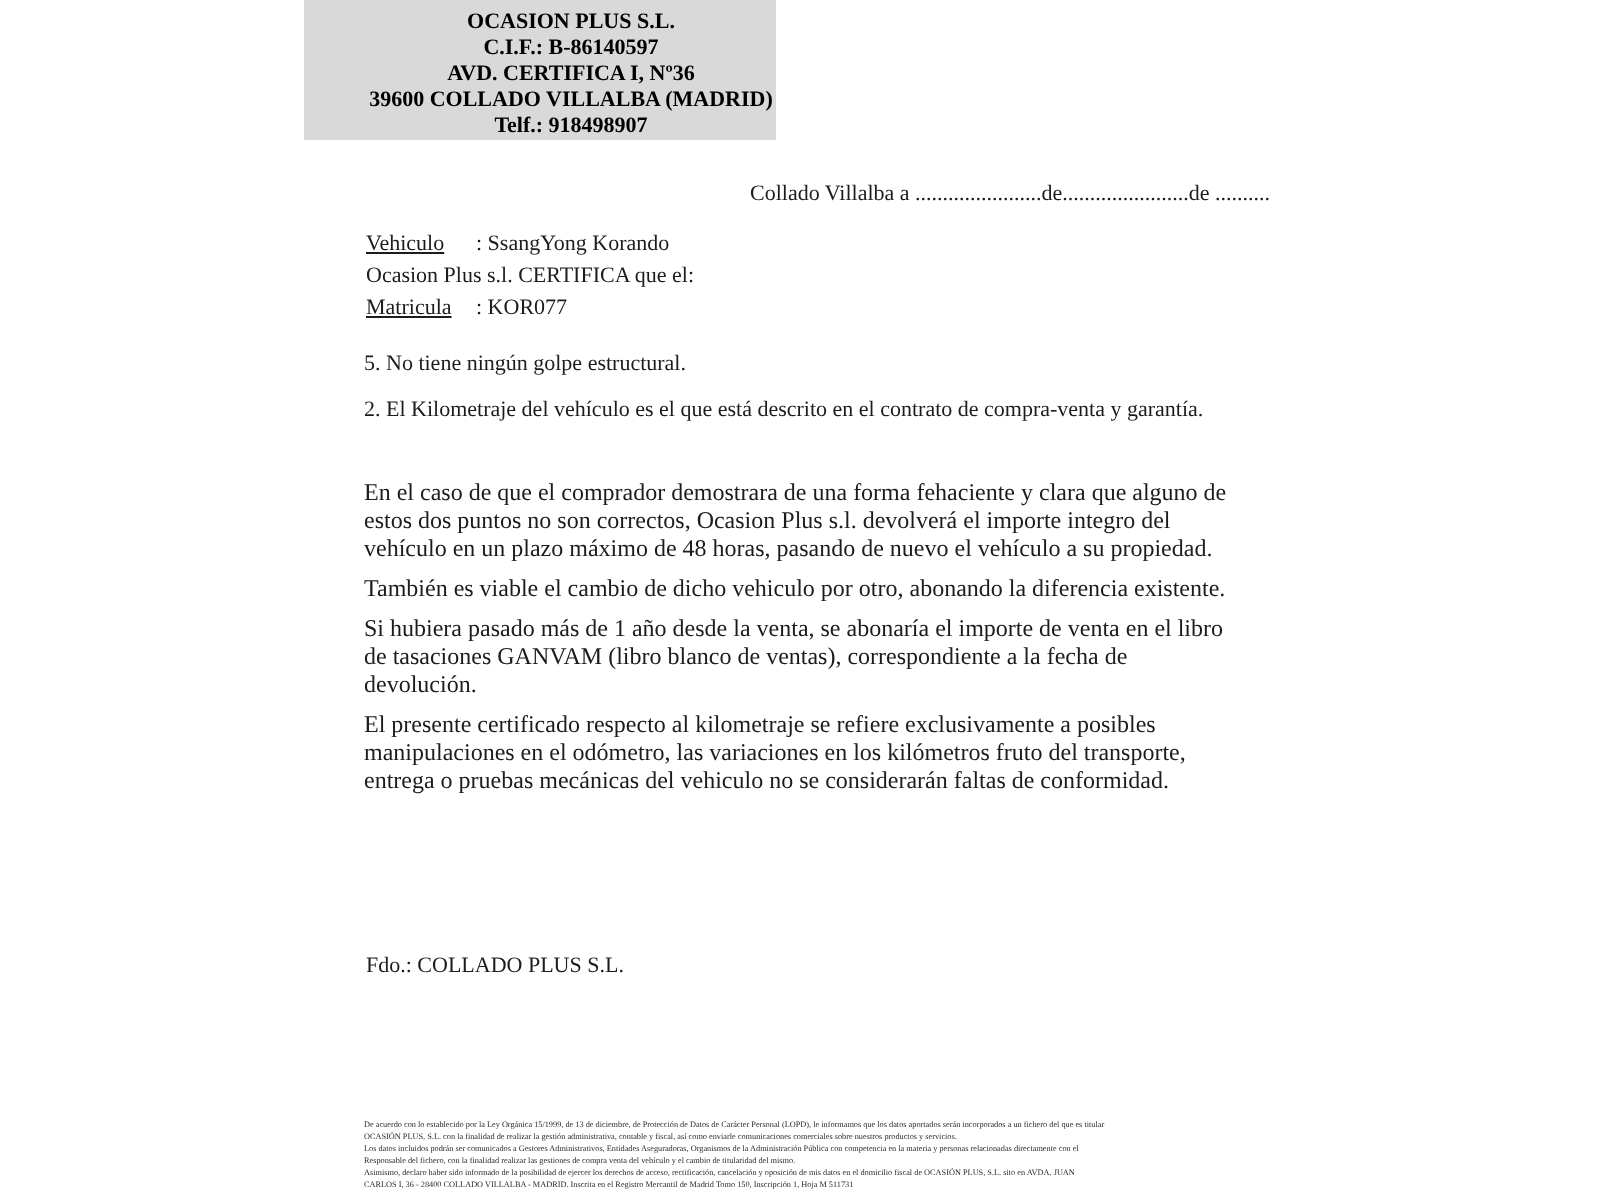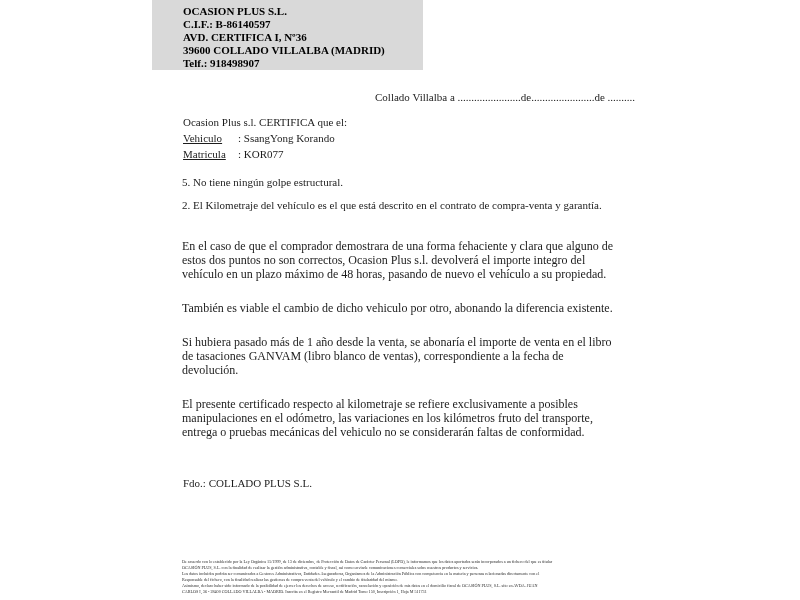--- a/index.html
+++ b/index.html
@@ -13,29 +13,30 @@
     height: 600px;
     background: #ffffff;
     font-family: "Liberation Serif", "DejaVu Serif", serif;
     color: #1c1c1c;
     overflow: hidden;
   }
   .header-box {
     position: absolute;
     left: 152px;
     top: 0;
-    width: 271px;
+    width: 236px;
     height: 70px;
     background: #d9d9d9;
     box-sizing: border-box;
     padding: 5px 0 0 31px;
     font-weight: bold;
     font-size: 11px;
     line-height: 13px;
     color: #000000;
+    text-align: center;
   }
   .date-line {
     position: absolute;
     left: 375px;
     top: 91px;
     font-size: 11px;
     white-space: nowrap;
   }
   .cert-block {
     position: absolute;
@@ -68,21 +69,21 @@
     left: 182px;
     top: 239px;
     width: 433px;
     font-size: 12px;
     line-height: 14px;
   }
   .paragraphs-block p {
     margin: 0;
   }
   .paragraphs-block p + p {
-    margin-top: 20px;
+    margin-top: 6px;
   }
   .signature-line {
     position: absolute;
     left: 183px;
     top: 477px;
     font-size: 11px;
   }
   .legal-block {
     position: absolute;
     left: 182px;
@@ -112,24 +113,24 @@
     <div>OCASION PLUS S.L.</div>
     <div>C.I.F.: B-86140597</div>
     <div>AVD. CERTIFICA I, Nº36</div>
     <div>39600 COLLADO VILLALBA (MADRID)</div>
     <div>Telf.: 918498907</div>
   </div>
 
   <div class="date-line">Collado Villalba a .......................de.......................de ..........</div>
 
   <div class="cert-block">
-    <div>Ocasion Plus s.l. CERTIFICA que el:</div>
     <div>
       <span class="cert-label">Vehiculo</span><span class="cert-value">: SsangYong Korando</span>
     </div>
+    <div>Ocasion Plus s.l. CERTIFICA que el:</div>
     <div>
       <span class="cert-label">Matricula</span><span class="cert-value">: KOR077</span>
     </div>
   </div>
 
   <div class="points-block">
     <div class="point">5. No tiene ningún golpe estructural.</div>
     <div class="point">2. El Kilometraje del vehículo es el que está descrito en el contrato de compra-venta y garantía.</div>
   </div>
 

